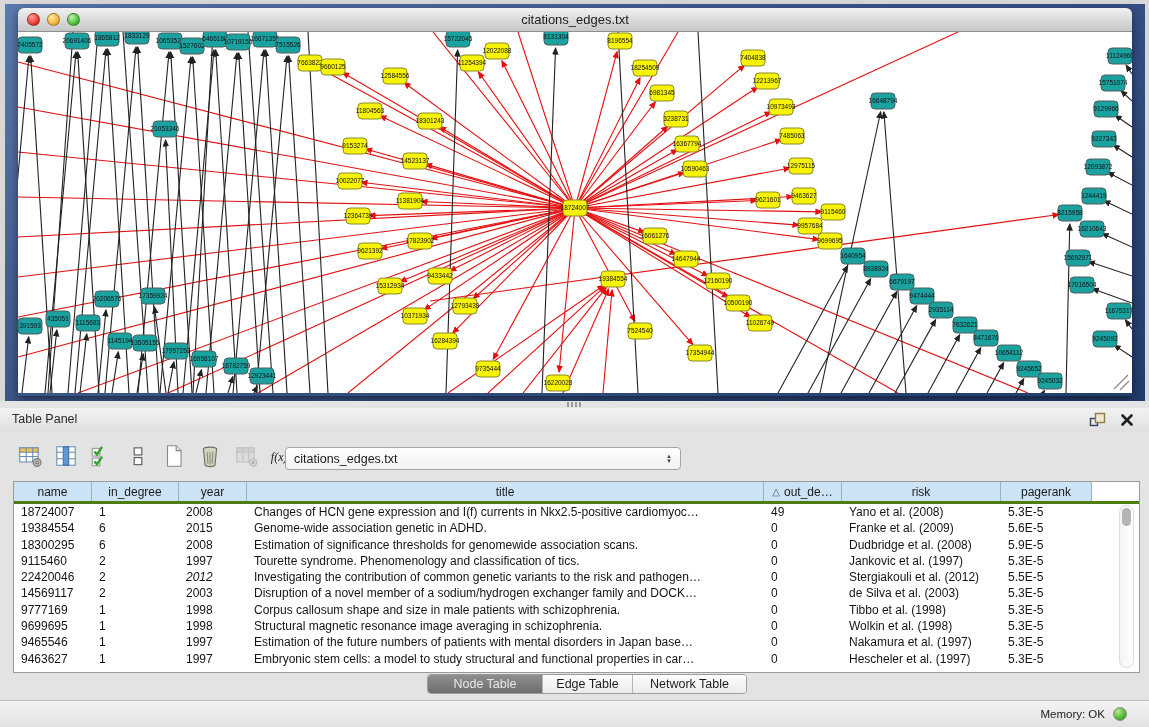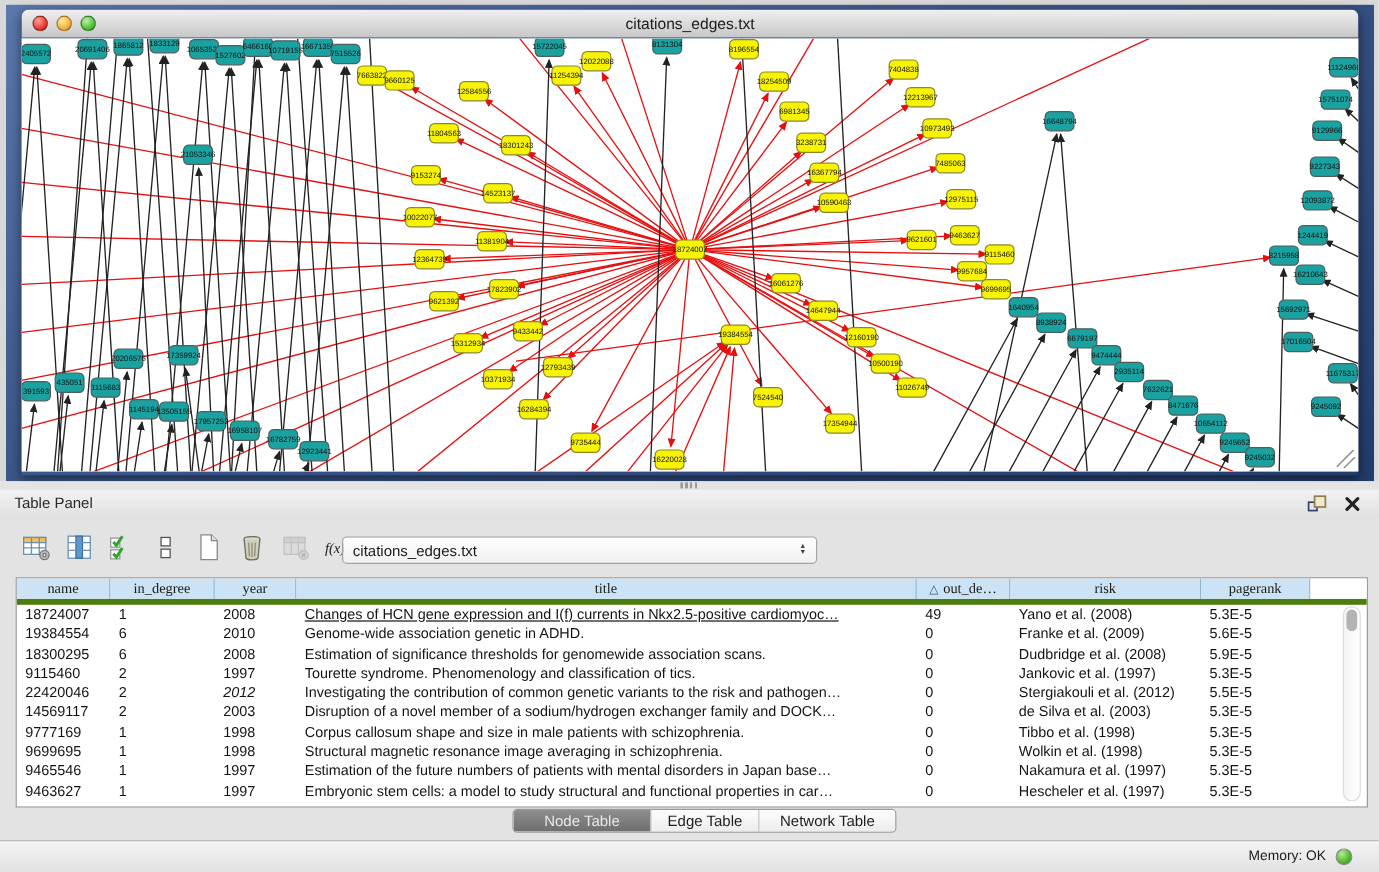--- a/index.html
+++ b/index.html
@@ -38,21 +38,21 @@
   .tbtn { width:28px; height:28px; display:flex; align-items:center; justify-content:center; cursor:pointer; }
   .combo { position:absolute; left:285px; top:15px; width:396px; height:23px; background:linear-gradient(#ffffff,#f1f1f1);
            border:1px solid #a5a5a5; border-radius:4px; font-size:12.5px; color:#1a1a1a;
            display:flex; align-items:center; padding:0 8px; cursor:pointer; }
   .combo .val { flex:1; }
   .spinner { display:flex; flex-direction:column; line-height:5px; font-size:6px; color:#444; }
 
   
   .tablewrap { position:absolute; left:13px; top:49px; width:1127px; height:192px;
                background:#fff; border:1px solid #9a9a9a; overflow:hidden; }
-  .thead { display:flex; height:22px; border-bottom:5px solid #4d7c0f;font-family:Liberation Serif, serif; }
+  .thead { display:flex; height:22px; border-bottom:3px solid #4d7c0f; }
   .hcell { background:#cbe3f4; border-right:1px solid #93b3c9; font-size:12px; color:#1a1a1a;
            display:flex; align-items:center; justify-content:center; overflow:hidden;
            white-space:nowrap; cursor:pointer; flex:none; }
   .hcell .sorttri { color:#34607f; margin-right:4px; font-size:10px; }
   .hfiller { flex:1; background:#fff; }
   .trow { display:flex; height:16.3px; }
   .tcell { font-size:12px; color:#141414; line-height:16.3px; padding-left:7px;
            white-space:nowrap; overflow:hidden; flex:none; }
   .vscroll { position:absolute; right:5px; top:23px; width:15px; height:163px;
              background:linear-gradient(90deg,#f4f4f4,#ffffff); border:1px solid #dcdcdc;
@@ -741,29 +741,29 @@
           <div class="hcell" style="width: 91px;">
             <span>pagerank</span>
           </div>
           <div class="hfiller"></div>
         </div>
       <div id="tbody">
           <div class="trow">
             <div class="tcell" style="width: 78px;">18724007</div>
             <div class="tcell" style="width: 87px;">1</div>
             <div class="tcell" style="width: 68px;">2008</div>
-            <div class="tcell" style="width: 517px; text-decoration: underline;">Changes of HCN gene expression and I(f) currents in Nkx2.5-positive cardiomyoc…</div>
+            <div class="tcell" style="width: 517px;">Changes of HCN gene expression and I(f) currents in Nkx2.5-positive cardiomyoc…</div>
             <div class="tcell" style="width: 78px;">49</div>
             <div class="tcell" style="width: 159px;">Yano et al. (2008)</div>
             <div class="tcell" style="width: 91px;">5.3E-5</div>
           </div>
           <div class="trow">
             <div class="tcell" style="width: 78px;">19384554</div>
             <div class="tcell" style="width: 87px;">6</div>
-            <div class="tcell" style="width: 68px;">2010</div>
+            <div class="tcell" style="width: 68px;">2015</div>
             <div class="tcell" style="width: 517px;">Genome-wide association genetic in ADHD.</div>
             <div class="tcell" style="width: 78px;">0</div>
             <div class="tcell" style="width: 159px;">Franke et al. (2009)</div>
             <div class="tcell" style="width: 91px;">5.6E-5</div>
           </div>
           <div class="trow">
             <div class="tcell" style="width: 78px;">18300295</div>
             <div class="tcell" style="width: 87px;">6</div>
             <div class="tcell" style="width: 68px;">2008</div>
             <div class="tcell" style="width: 517px;">Estimation of significance thresholds for genomewide association scans.</div>

